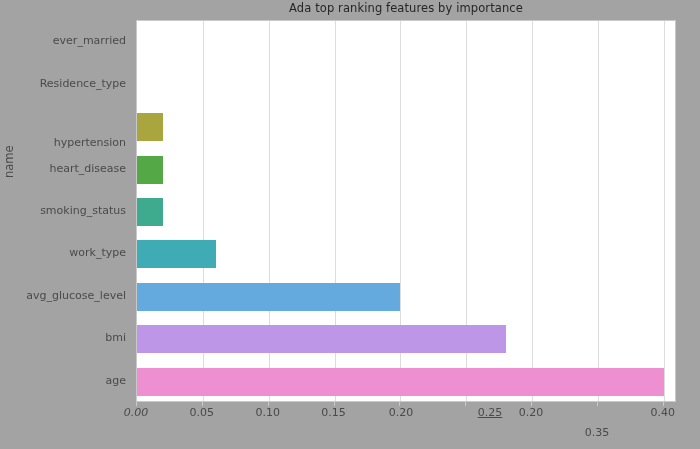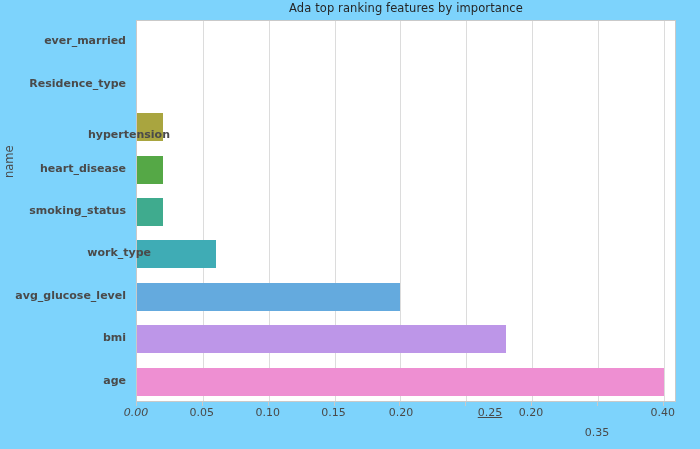--- a/index.html
+++ b/index.html
@@ -10,21 +10,21 @@
   body {
     width: 700px;
     height: 449px;
     font-family: "DejaVu Sans", "Liberation Sans", sans-serif;
     overflow: hidden;
   }
   #figure {
     position: relative;
     width: 700px;
     height: 449px;
-    background: #7dd3fc;
+    background: #a3a3a3;
   }
   
   #chart-title {
     position: absolute;
     left: 136px;
     top: 1px;
     width: 540px;
     text-align: center;
     font-size: 11.5px;
     color: #262626;
@@ -70,21 +70,20 @@
     box-sizing: border-box;
   }
   
   .ytick-label {
     position: absolute;
     right: 690px;            
     text-align: right;
     font-size: 11px;
     color: #4a4a4a;
     white-space: nowrap;
-    font-weight: bold;
   }
   #ylabel {
     position: absolute;
     left: 2px;
     top: 178px;
     font-size: 11.5px;
     color: #4a4a4a;
     transform: rotate(-90deg);
     transform-origin: left top;
     white-space: nowrap;
@@ -143,24 +142,24 @@
         <div class="bar" style="top: 219.444px; width: 79.0244px; height: 28px; background: rgb(63, 172, 181);"></div>
         <div class="bar" style="top: 261.889px; width: 263.415px; height: 28px; background: rgb(100, 170, 222);"></div>
         <div class="bar" style="top: 304.333px; width: 368.78px; height: 28px; background: rgb(189, 150, 232);"></div>
         <div class="bar" style="top: 346.778px; width: 526.829px; height: 28px; background: rgb(238, 143, 210);"></div>
       </div>
   </div>
 
   <div id="ytick-labels">
       <div class="ytick-label" style="right: auto; left: 0px; width: 126px; top: 34.2222px;">ever_married</div>
       <div class="ytick-label" style="right: auto; left: 0px; width: 126px; top: 76.6667px;">Residence_type</div>
-      <div class="ytick-label" style="right: auto; left: 0px; width: 126px; top: 128px; padding-left: 44px;">hypertension</div>
+      <div class="ytick-label" style="right: auto; left: 0px; width: 126px; top: 136px;">hypertension</div>
       <div class="ytick-label" style="right: auto; left: 0px; width: 126px; top: 161.556px;">heart_disease</div>
       <div class="ytick-label" style="right: auto; left: 0px; width: 126px; top: 204px;">smoking_status</div>
-      <div class="ytick-label" style="right: auto; left: 0px; width: 126px; top: 246.444px; margin-left: 25px;">work_type</div>
+      <div class="ytick-label" style="right: auto; left: 0px; width: 126px; top: 246.444px;">work_type</div>
       <div class="ytick-label" style="right: auto; left: 0px; width: 126px; top: 288.889px; text-align: right;">avg_glucose_level</div>
       <div class="ytick-label" style="right: auto; left: 0px; width: 126px; top: 331.333px;">bmi</div>
       <div class="ytick-label" style="right: auto; left: 0px; width: 126px; top: 373.778px;">age</div>
     </div>
   <div id="xtick-labels">
       <div class="xtick-mark" style="left: 136px;"></div>
       <div class="xtick-label" style="left: 136px; font-style: italic;">0.00</div>
       <div class="xtick-mark" style="left: 201.854px;"></div>
       <div class="xtick-label" style="left: 201.854px;">0.05</div>
       <div class="xtick-mark" style="left: 267.707px;"></div>

